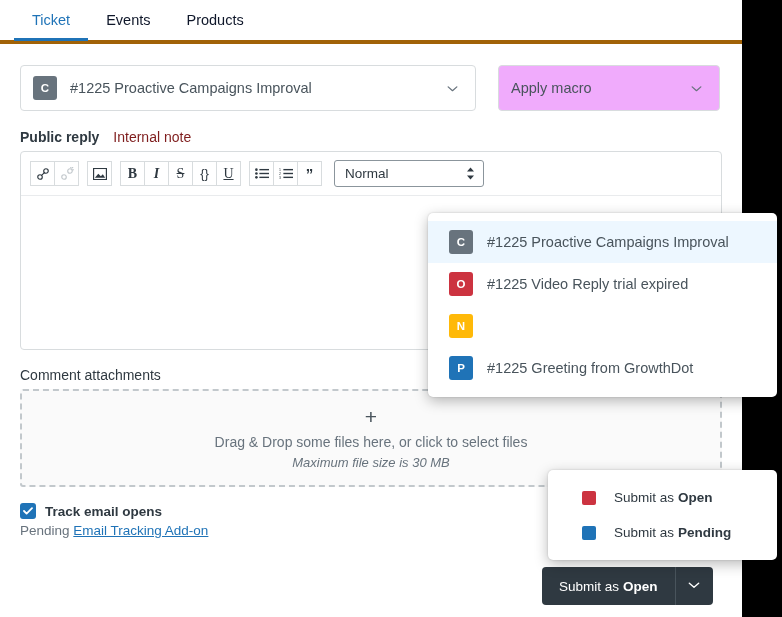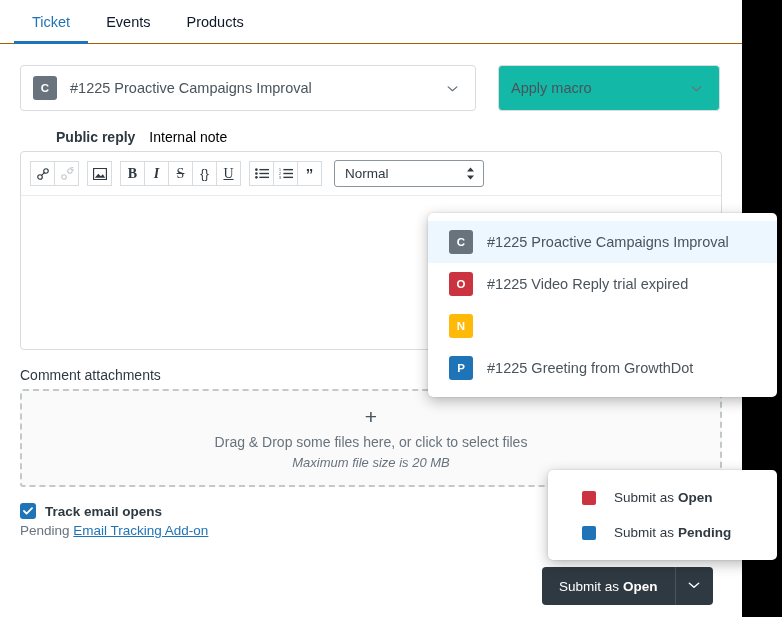--- a/index.html
+++ b/index.html
@@ -29,21 +29,21 @@
     position: absolute;
     top: 0; left: 0;
     width: 742px; height: 617px;
     background: #ffffff;
     z-index: 2;
   }
 
   
   .tabbar {
     height: 44px;
-    border-bottom: 1px solid #a16207;
+    border-bottom: 4px solid #a16207;
     display: flex;
     align-items: stretch;
     padding-left: 14px;
   }
   .tab {
     display: flex;
     align-items: center;
     padding: 0 18px;
     font-size: 14.5px;
     color: #0f172a;
@@ -101,43 +101,42 @@
     flex: 0 0 auto;
     margin-right: 4px;
   }
   .chev svg { display: block; }
 
   .macro-select {
     width: 222px;
     height: 46px;
     border: 1px solid #d8dcde;
     border-radius: 4px;
-    background: #14b8a6;
+    background: #f0abfc;
     display: flex;
     align-items: center;
     padding: 0 12px;
     cursor: pointer;
   }
   .macro-select .sel-label {
     font-size: 14.5px;
     color: #49545c;
     flex: 1 1 auto;
   }
 
   
   .reply-tabs {
     display: flex;
     align-items: center;
     gap: 14px;
     padding: 18px 20px 6px 20px;
-    margin-left: 36px;
   }
   .reply-tab {
     font-size: 14px;
-    color: #000000;
+    color: #7f1d1d;
     cursor: pointer;
   }
   .reply-tab.active {
     color: #2f3941;
     font-weight: bold;
   }
 
   
   .editor {
     margin: 0 20px;
@@ -503,21 +502,21 @@
     </div>
 
 
   </div>
 
   <div class="attach-label">Comment attachments</div>
 
   <div class="dropzone">
     <div class="dz-plus">+</div>
     <div class="dz-main">Drag &amp; Drop some files here, or click to select files</div>
-    <div class="dz-sub">Maximum file size is 20 MB</div>
+    <div class="dz-sub">Maximum file size is 30 MB</div>
   </div>
 
   <div class="track">
     <div class="track-row">
       <span class="cbox">
         <svg width="10" height="8" viewBox="0 0 10 8" fill="none" stroke="#ffffff" stroke-width="1.8" stroke-linecap="round" stroke-linejoin="round">
           <path d="M1 4 L3.6 6.6 L9 1.2"></path>
         </svg>
       </span>
       <span class="track-label">Track email opens</span>

